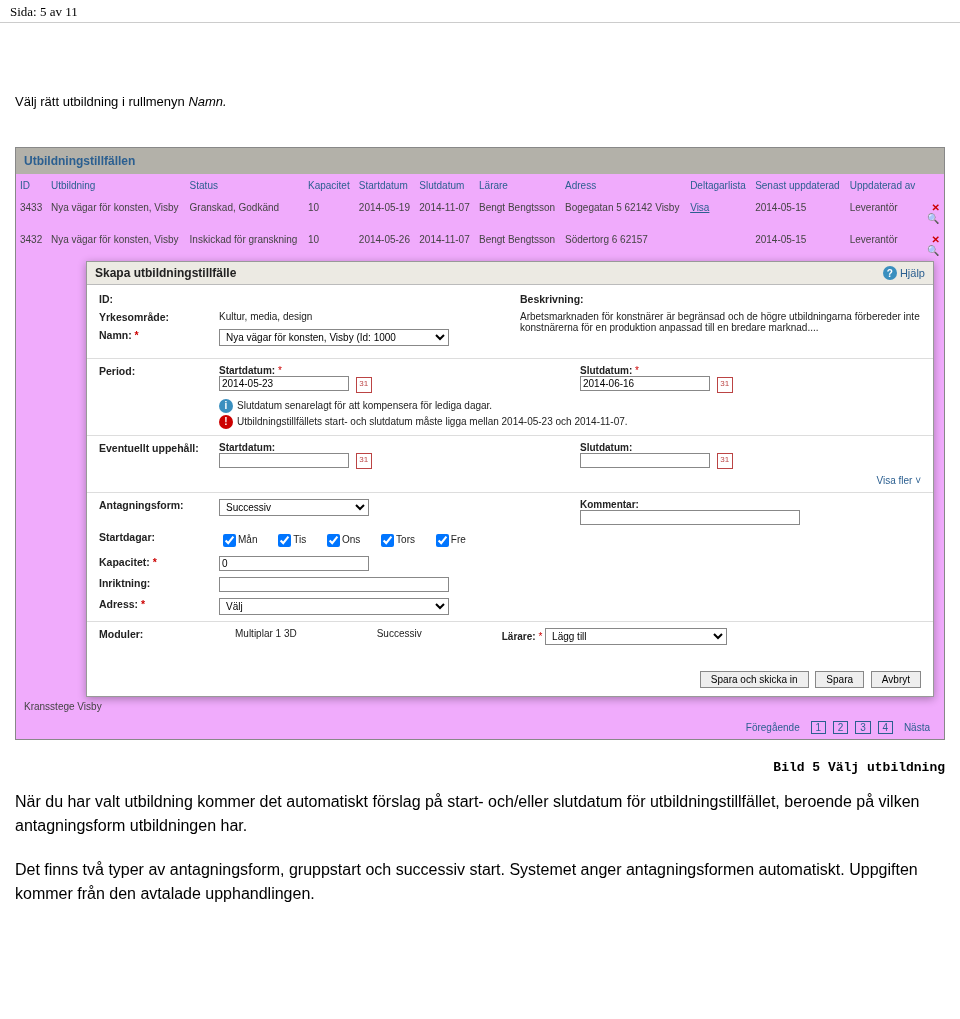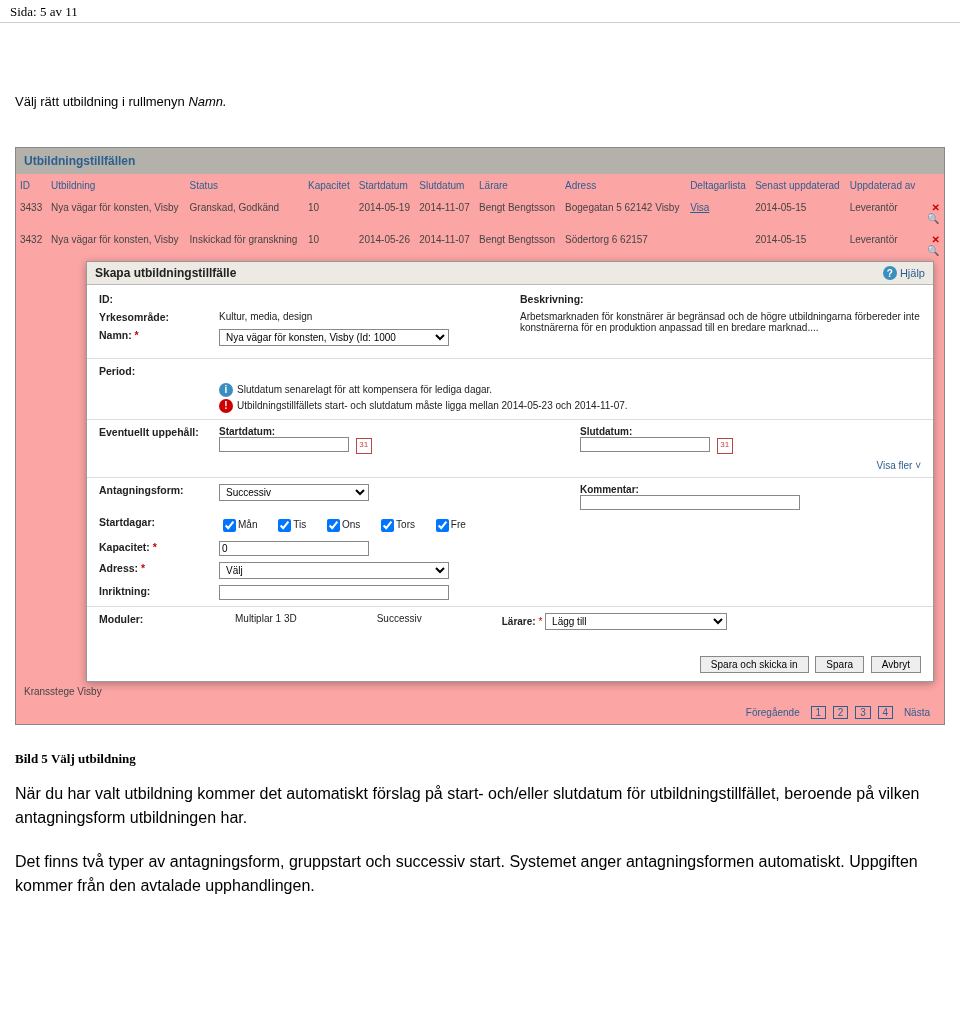--- a/index.html
+++ b/index.html
@@ -19,23 +19,23 @@
     font-family: Georgia, serif;
   }
   .page-header-left { font-size: 13px; }
   .logo { display: flex; align-items: center; color: #006b8f; font-weight: bold; font-size: 22px; }
   .logo svg { margin-right: 4px; }
 
   .body-text { padding: 70px 30px 30px 15px; font-family: Verdana, Geneva, sans-serif; font-size: 13px; line-height: 1.4; }
   .body-text .italic { font-style: italic; }
 
   .screenshot {
-    margin: 6px 15px 16px 15px;
+    margin: 6px 15px 10px 15px;
     border: 1px solid #888;
-    background: #fca5a5;
+    background: #f0abfc;
     font-family: Verdana, Geneva, sans-serif;
     font-size: 10px;
     color: #333;
   }
   .sc-header {
     background: #b3b1a9;
     color: #2b5f90;
     font-weight: bold;
     font-size: 12px;
     padding: 6px 8px;
@@ -116,21 +116,21 @@
     font-family: Verdana, sans-serif;
     font-size: 10px;
     padding: 2px 10px;
     border: 1px solid #888;
     background: #eee;
     margin-left: 4px;
   }
   .pager { text-align: right; padding: 6px 8px; color:#2b5f90; font-size: 10px; }
   .pager span { margin: 0 2px; border:1px solid #2b5f90; padding:0 4px; }
   .id-col { color: #2b5f90; }
-  .caption { padding: 10px 15px 15px 15px; font-family: Liberation Serif, serif; font-weight: bold; font-size: 13px; }
+  .caption { padding: 10px 15px 15px 15px; font-family: Liberation Mono, monospace; font-weight: bold; font-size: 13px; text-align: right; }
   .explain { padding: 0 15px 20px 15px; font-family: Verdana, sans-serif; font-size: 16px; line-height: 1.5; }
   .left-ids { position:absolute; left:-62px; top:0; bottom:0; width:50px; }
   .left-ids div { color:#2b5f90; font-size:10px; margin-top: 44px; }
   .modal-wrap { position: relative; }
   hr.modsep { border:none; border-top:1px solid #ddd; margin:6px -12px; }
 </style>
 </head>
 <body>
 
 <div class="page-header">
@@ -245,20 +245,32 @@
                 <div class="mlabel">Beskrivning:</div>
               </div>
             <div style="font-size:10px;">Arbetsmarknaden för konstnärer är begränsad och de högre utbildningarna förbereder inte konstnärerna för en produktion anpassad till en bredare marknad....</div>
           </div>
         </div>
 
         <hr class="modsep">
 
         <div class="mrow">
           <div class="mlabel">Period:</div>
+          <div class="mval twocol">
+            <div>
+              <div><b>Startdatum:</b> <span class="req" style="color:#c00;">*</span></div>
+              <input type="text" class="wdate" value="2014-05-23" style="">
+              <span class="cal-ic">31</span>
+            </div>
+            <div>
+              <div><b>Slutdatum:</b> <span class="req" style="color:#c00;">*</span></div>
+              <input type="text" class="wdate" value="2014-06-16" style="">
+              <span class="cal-ic">31</span>
+            </div>
+          </div>
         </div>
         <div style="margin-left:120px;">
           <div class="note-line"><span class="info-ic">i</span><span>Slutdatum senarelagt för att kompensera för lediga dagar.</span></div>
           <div class="note-line"><span class="warn-ic">!</span><span>Utbildningstillfällets start- och slutdatum måste ligga mellan 2014-05-23 och 2014-11-07.</span></div>
         </div>
 
         <hr class="modsep">
 
         <div class="mrow">
           <div class="mlabel">Eventuellt uppehåll:</div>
@@ -302,27 +314,27 @@
             <label><input type="checkbox" checked="" style=""><span>Fre</span></label>
           </div>
         </div>
 
         <div class="mrow">
           <div class="mlabel"><span>Kapacitet:</span> <span class="req">*</span></div>
           <div class="mval"><input type="text" style="width: 150px;" value="0"></div>
         </div>
 
         <div class="mrow">
+          <div class="mlabel">Inriktning:</div>
+          <div class="mval"><input type="text" style="width: 230px;"></div>
+        </div>
+
+        <div class="mrow">
           <div class="mlabel"><span>Adress:</span> <span class="req">*</span></div>
           <div class="mval"><select style="width:230px;"><option>Välj</option></select></div>
-        </div>
-
-        <div class="mrow">
-          <div class="mlabel">Inriktning:</div>
-          <div class="mval"><input type="text" style="width: 230px;"></div>
         </div>
 
         <hr class="modsep">
 
         <div class="mrow">
           <div class="mlabel">Moduler:</div>
           <div class="mval" style="display:flex;gap:80px;padding-left:16px;">
             <span>Multiplar 1 3D</span>
             <span>Successiv</span>
             <span><b>Lärare:</b> <span style="color:#c00;">*</span>

